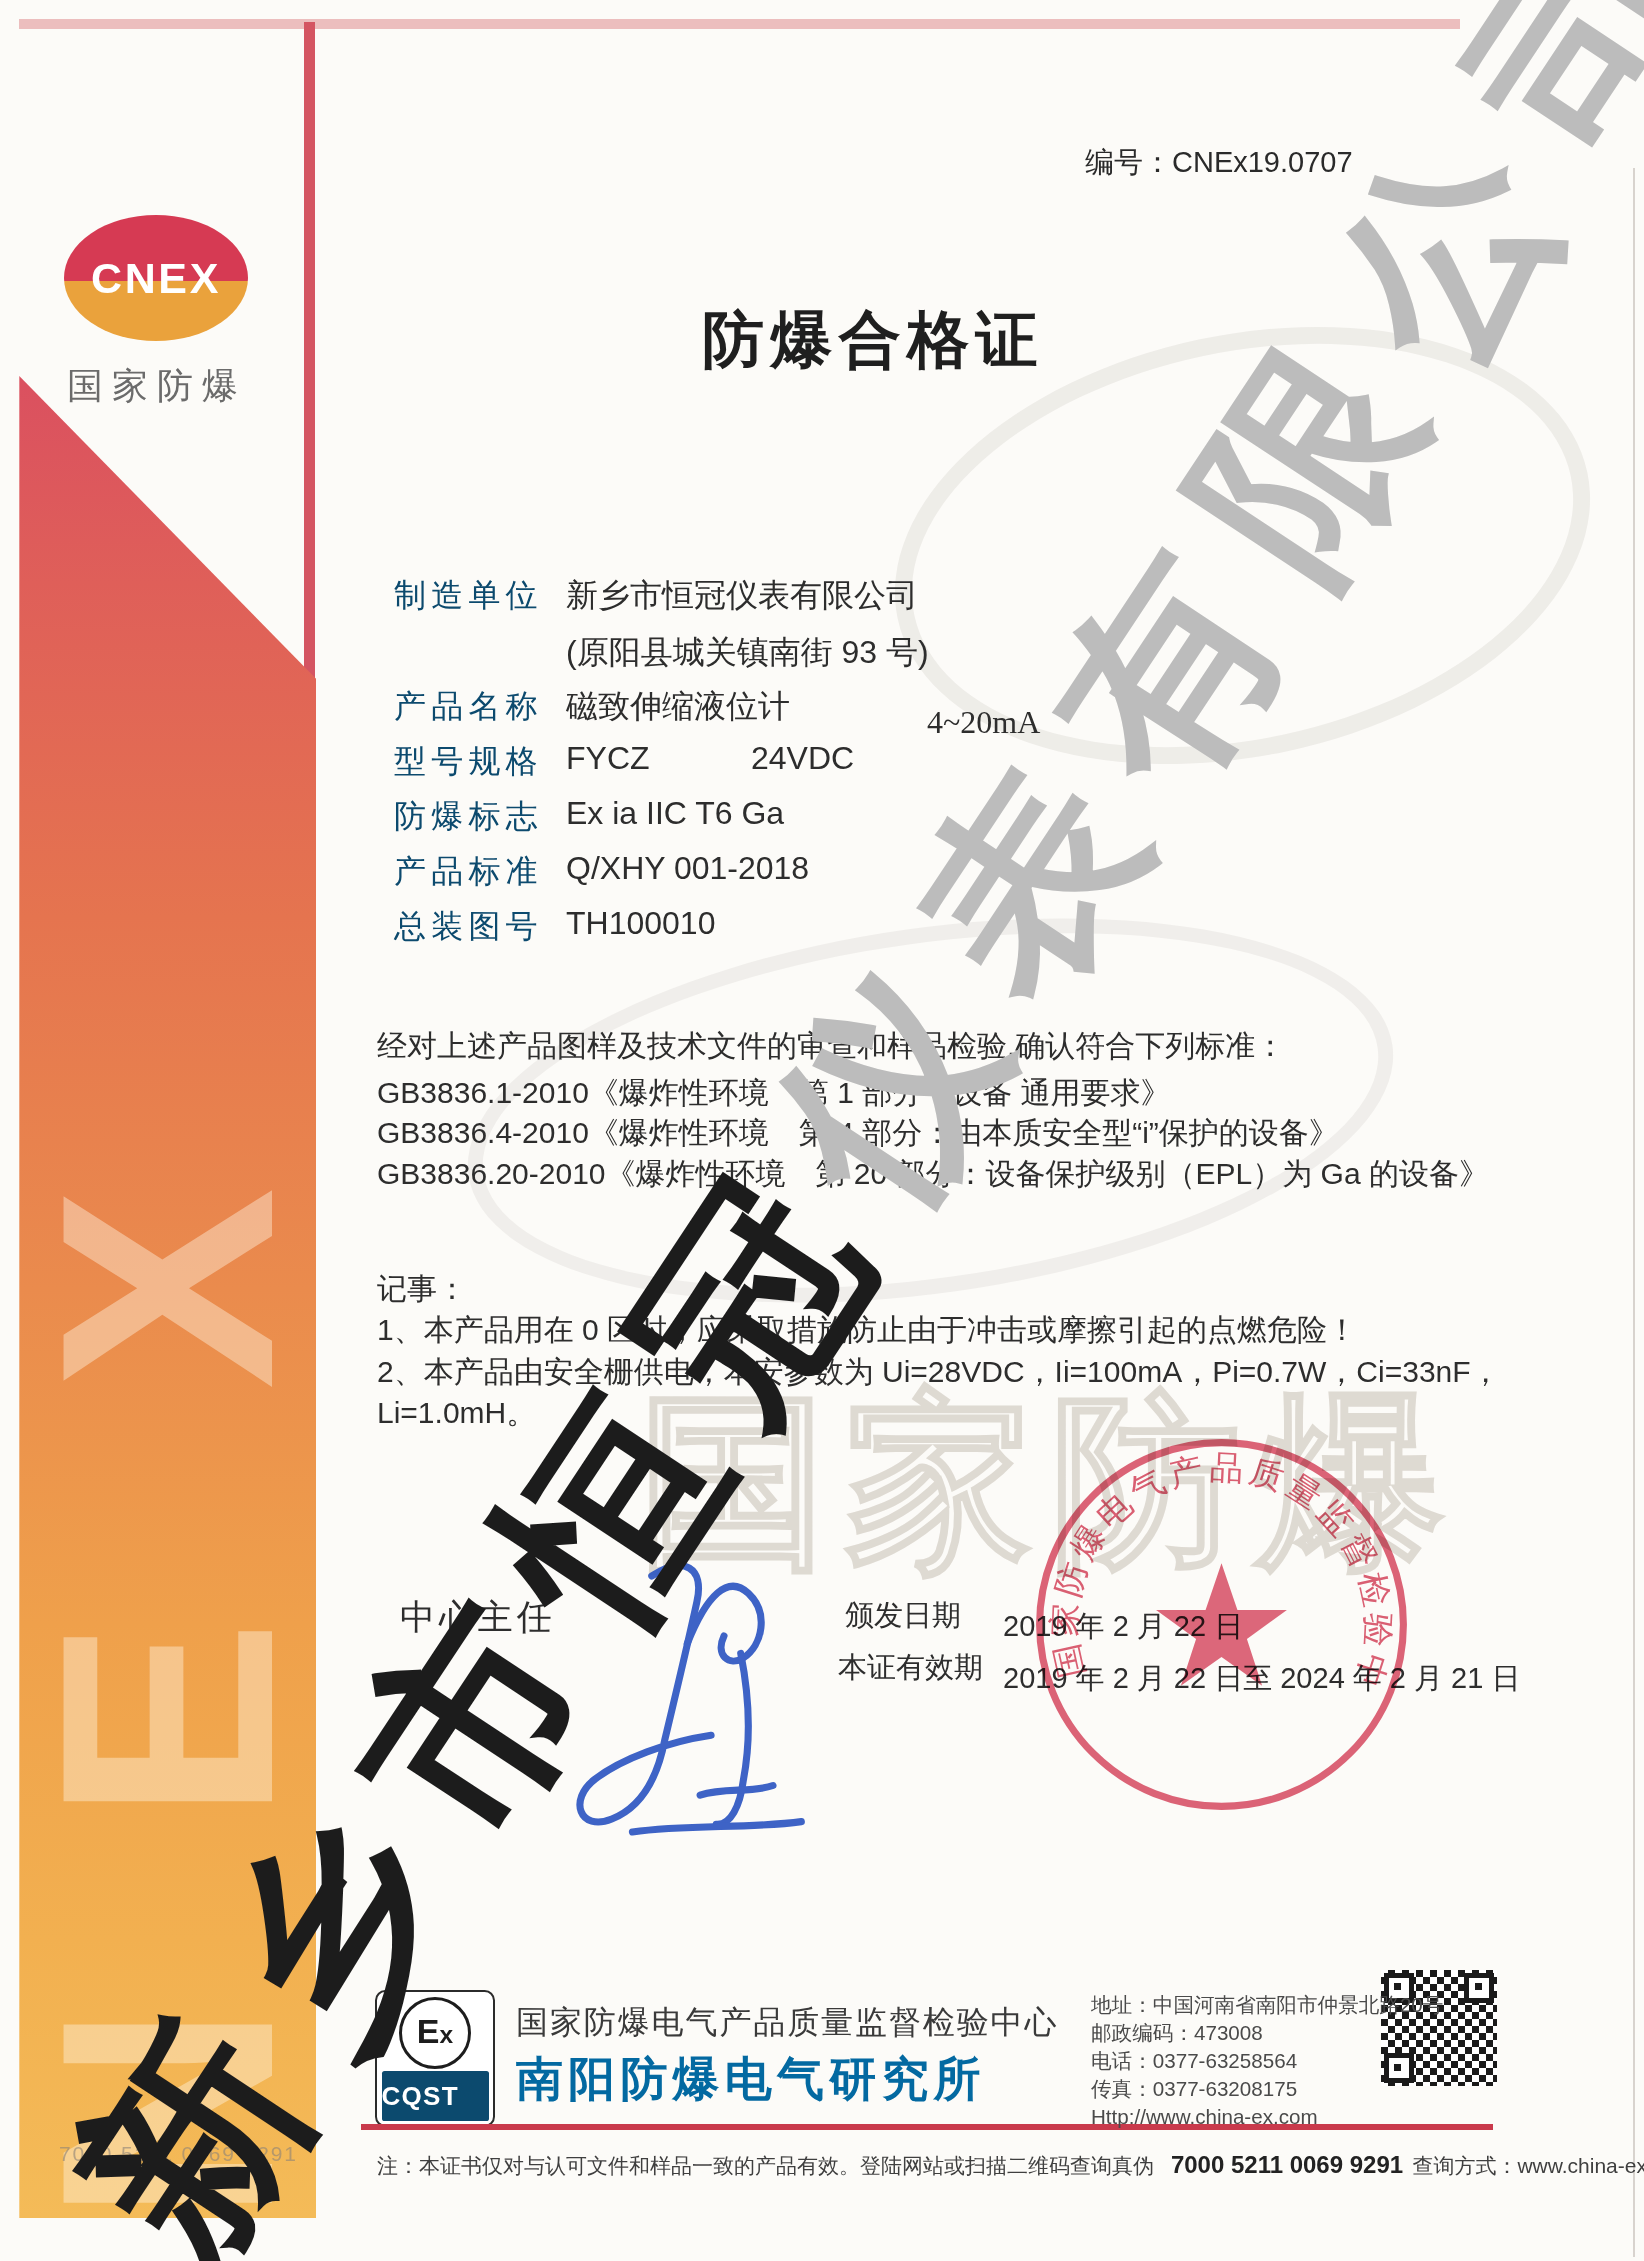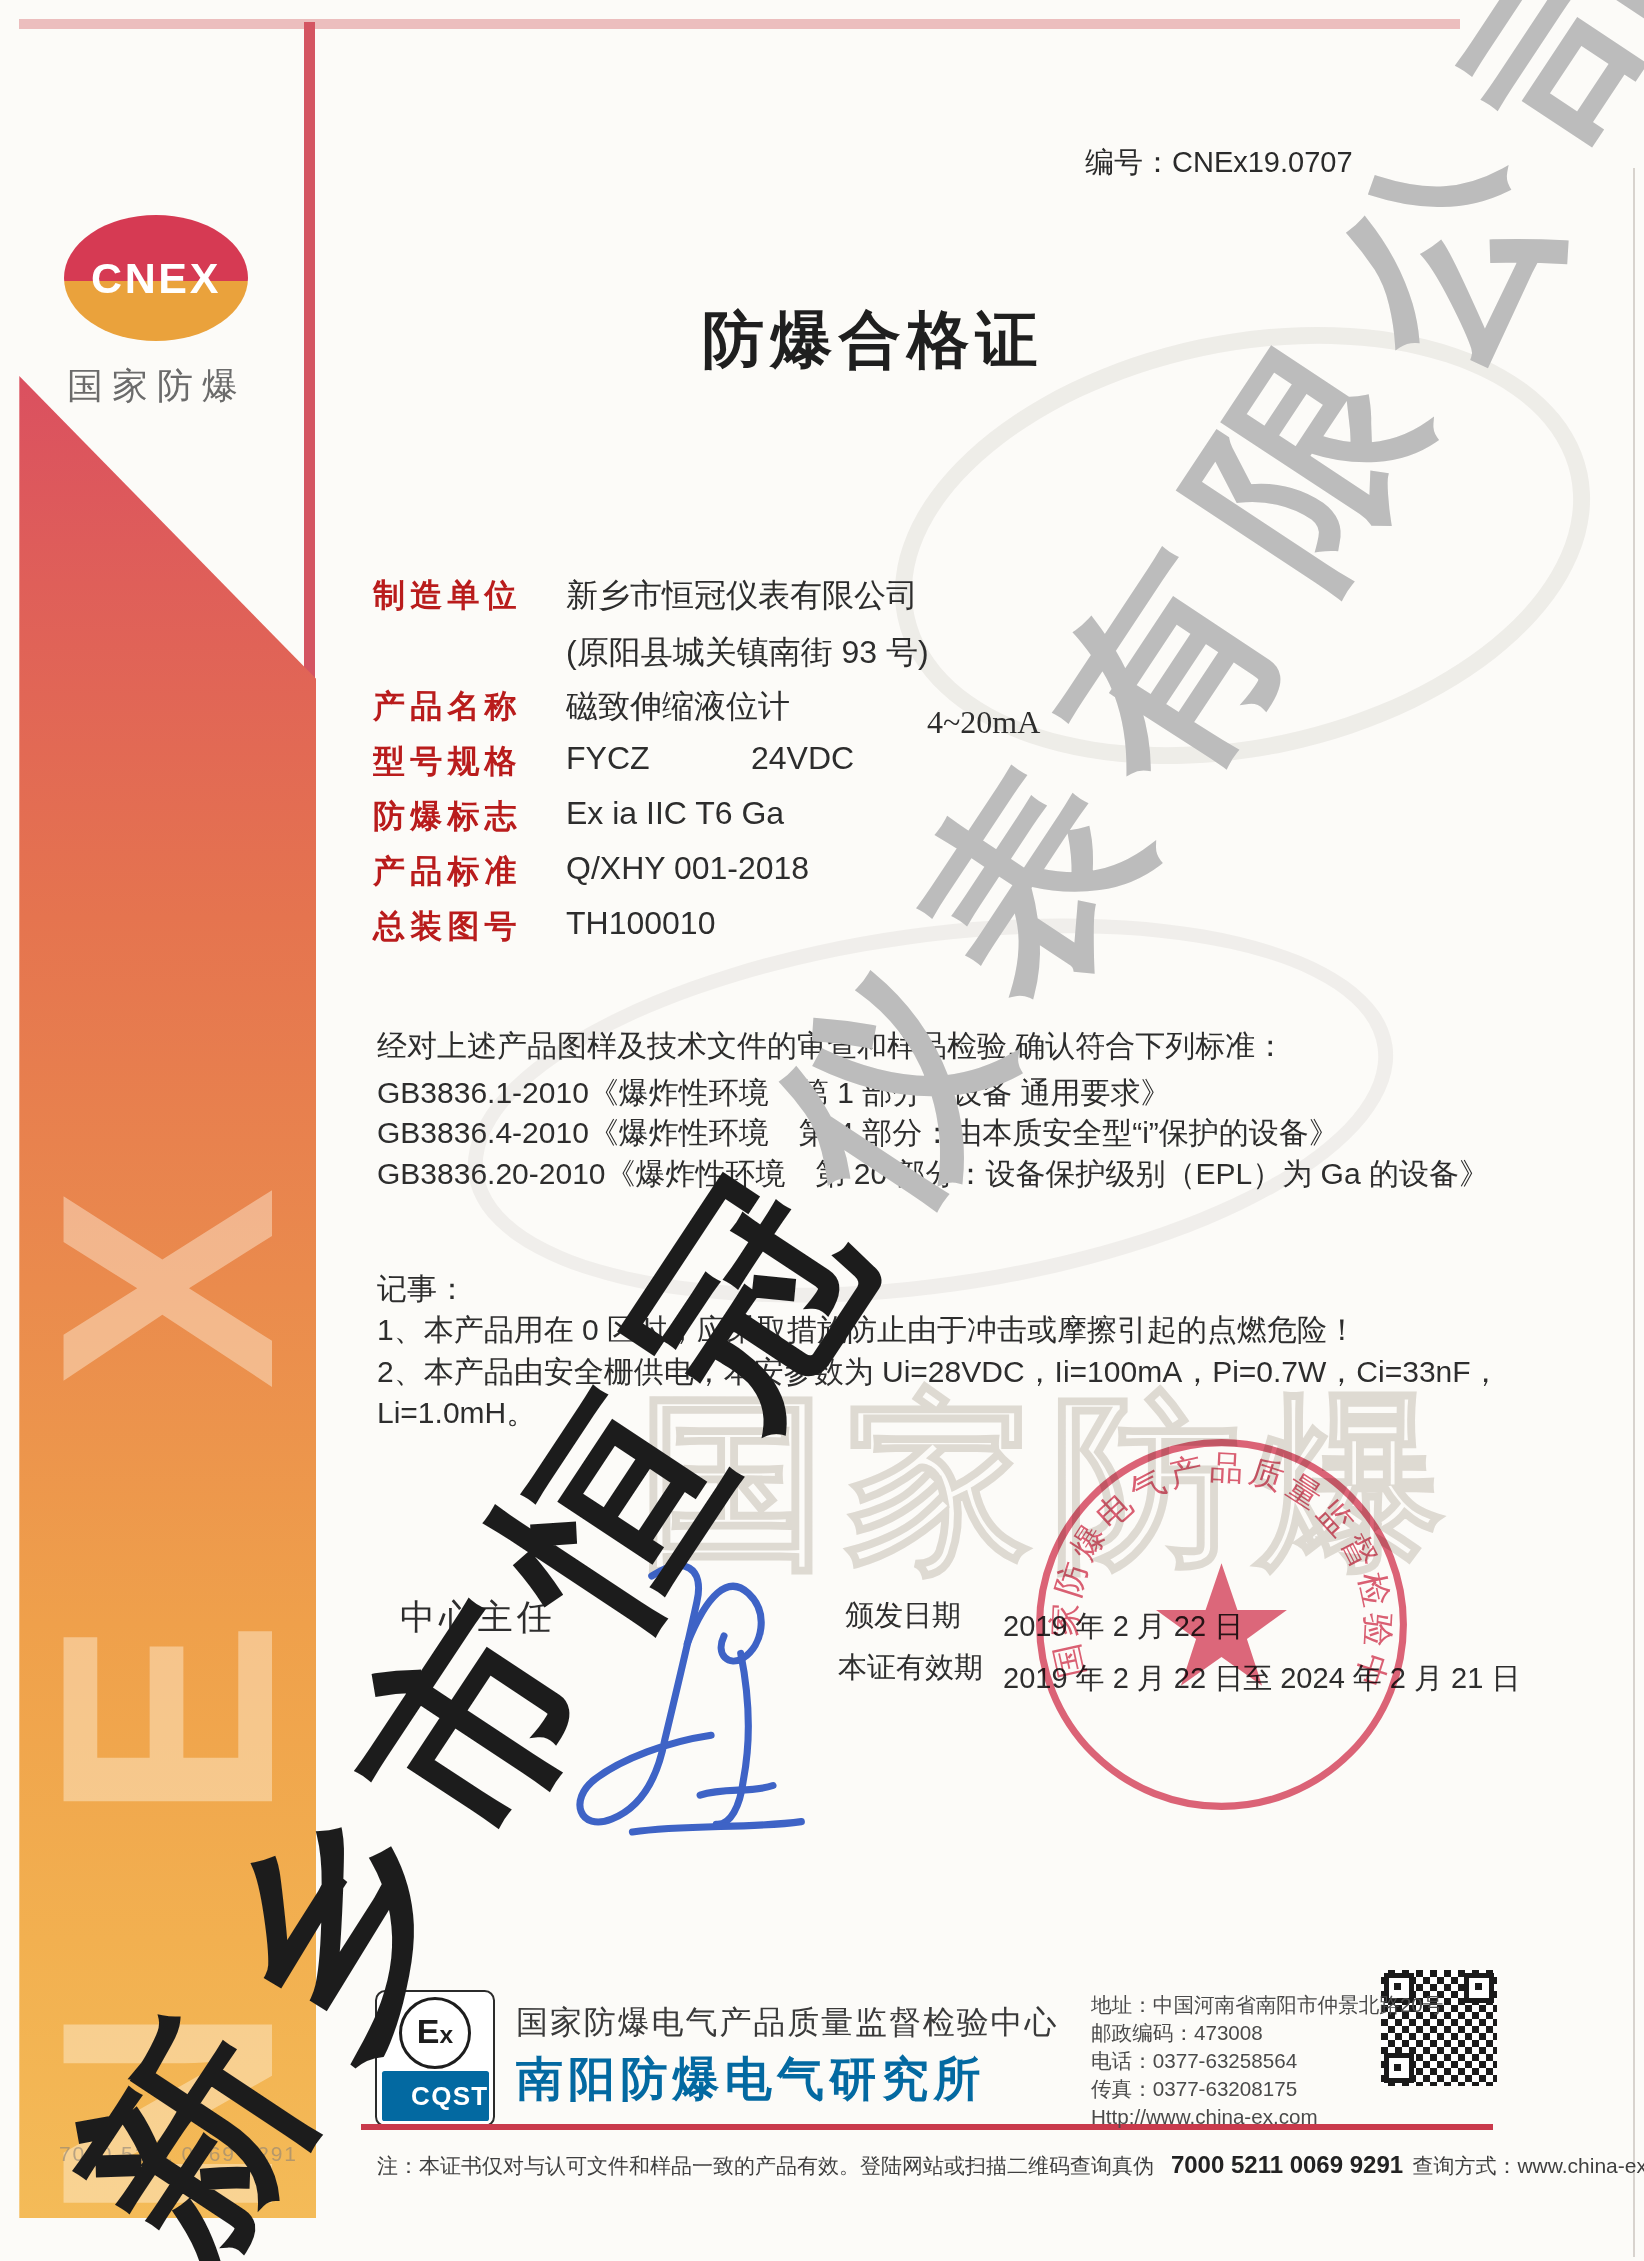--- a/index.html
+++ b/index.html
@@ -25,21 +25,21 @@
         background:linear-gradient(180deg,#d63a53 0%,#d63a53 52%,#eaa23c 52%,#eaa23c 100%);
         text-align:center;line-height:126px;}
   .logo-oval span{font-size:43px;font-weight:900;color:#ffffff;letter-spacing:2.6px;}
   .logo-sub{left:57px;top:362px;width:200px;text-align:center;font-size:36px;color:#6b6b6b;letter-spacing:9px;}
 
   
   .cert-no{left:1085px;top:143px;font-size:29px;color:#2a2a2a;}
   .title{left:702px;top:298px;font-size:62px;font-weight:700;letter-spacing:6.4px;color:#1f1f1f;}
 
   
-  .flabel{left:373px;font-size:32px;letter-spacing:5.2px;color:#b91c1c;font-weight:bold;}
+  .flabel{left:394px;font-size:32px;letter-spacing:5.2px;color:#0c4a6e;}
   .fvalue{left:566px;font-size:32px;color:#2d2d2d;}
 
   
   .std{left:377px;font-size:30px;color:#2d2d2d;margin-top:48px;}
 
   
   .director{left:400px;top:1594px;font-size:35px;letter-spacing:3.9px;color:#2d2d2d;}
   .ilabel{font-size:29px;color:#2d2d2d;}
   .ivalue{font-size:29px;color:#2d2d2d;margin-top:11px;}
 
@@ -59,22 +59,22 @@
   
   .stamp{left:1028px;top:1431px;z-index:40;mix-blend-mode:multiply;}
   .sig{left:555px;top:1547px;z-index:41;}
 
   
   .ex-box{left:375px;top:1990px;width:116px;height:133px;border:2.6px solid #2b2b2b;border-radius:10.3px;background:#fff;}
   .ex-circle{position:absolute;top:5.2px;left:50%;margin-left:-36px;width:66px;height:66px;border:3.2px solid #1d1d1d;
         border-radius:50%;background:#fff;z-index:2;text-align:center;line-height:63px;}
   .ex-circle .big{font-size:34px;font-weight:bold;color:#1d1d1d;}
   .ex-circle .small{font-size:24.5px;font-weight:bold;color:#1d1d1d;}
-  .cqst-band{position:absolute;left:4.5px;right:4.5px;bottom:4.5px;height:50px;background:#0369a1;border-radius:2.6px;
-        text-align:right;line-height:50px;font-size:26px;font-weight:bold;color:#fff;letter-spacing:1.3px;}
+  .cqst-band{position:absolute;left:4.5px;right:4.5px;bottom:4.5px;height:50px;background:#0c4a6e;border-radius:2.6px;
+        text-align:left;line-height:50px;font-size:26px;font-weight:bold;color:#fff;letter-spacing:1.3px;}
   .center-name{left:516px;top:2001px;font-size:32px;color:#3a3a3a;letter-spacing:1.9px;}
   .institute{left:516px;top:2048px;font-size:47px;font-weight:bold;color:#0369a1;letter-spacing:5.2px;}
   .contacts{left:1091px;top:1991px;font-size:20.6px;line-height:28px;color:#4a4a4a;}
   .qr{left:1381px;top:1970px;width:116px;height:116px;background-color:#fff;
       background-image:repeating-conic-gradient(#1a1a1a 0% 25%, #ffffff 0% 50%);background-size:14px 14px;}
   .qr-finder{position:absolute;width:30px;height:30px;border:5.8px solid #1a1a1a;background:#fff;box-sizing:border-box;}
   .qr-dot{position:absolute;left:5.8px;top:5.8px;width:6.4px;height:6.4px;background:#1a1a1a;}
   .redrule{left:361px;top:2124px;width:1132px;height:5.8px;background:#c93a4c;}
   .note-row{left:377px;top:2151px;width:1122px;white-space:nowrap;}
   .note-txt{font-size:21px;color:#3f3f3f;}

